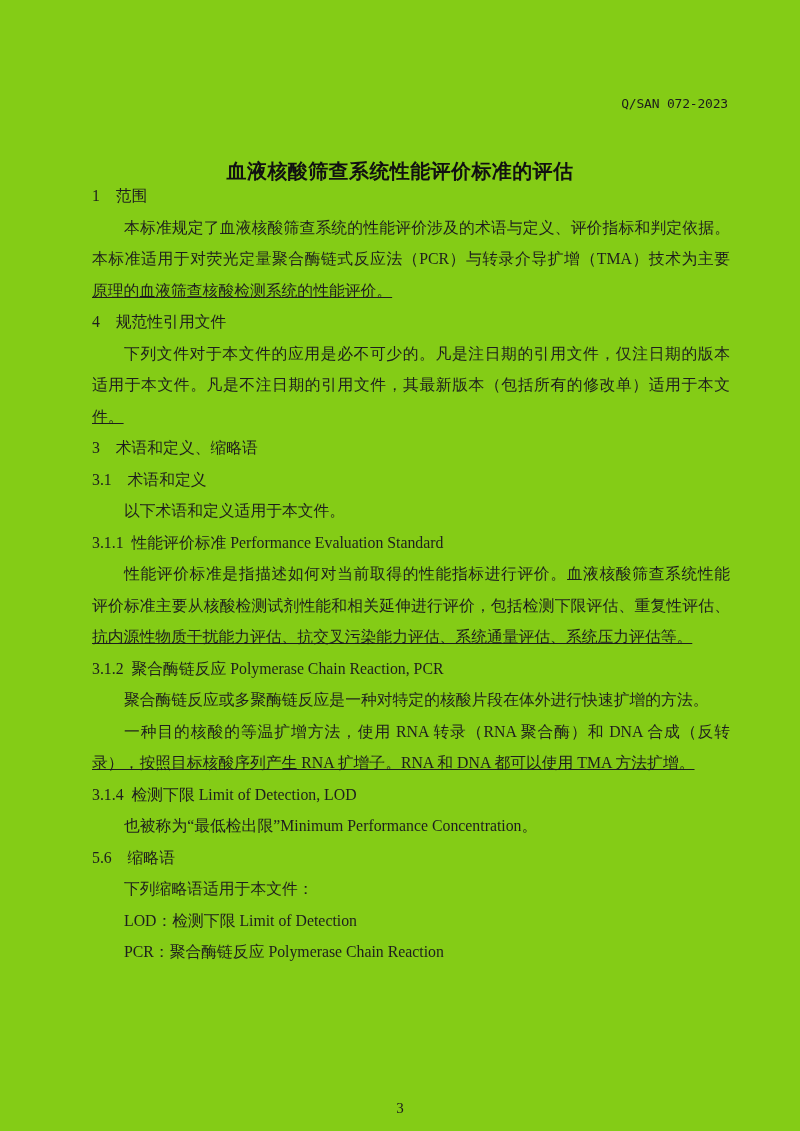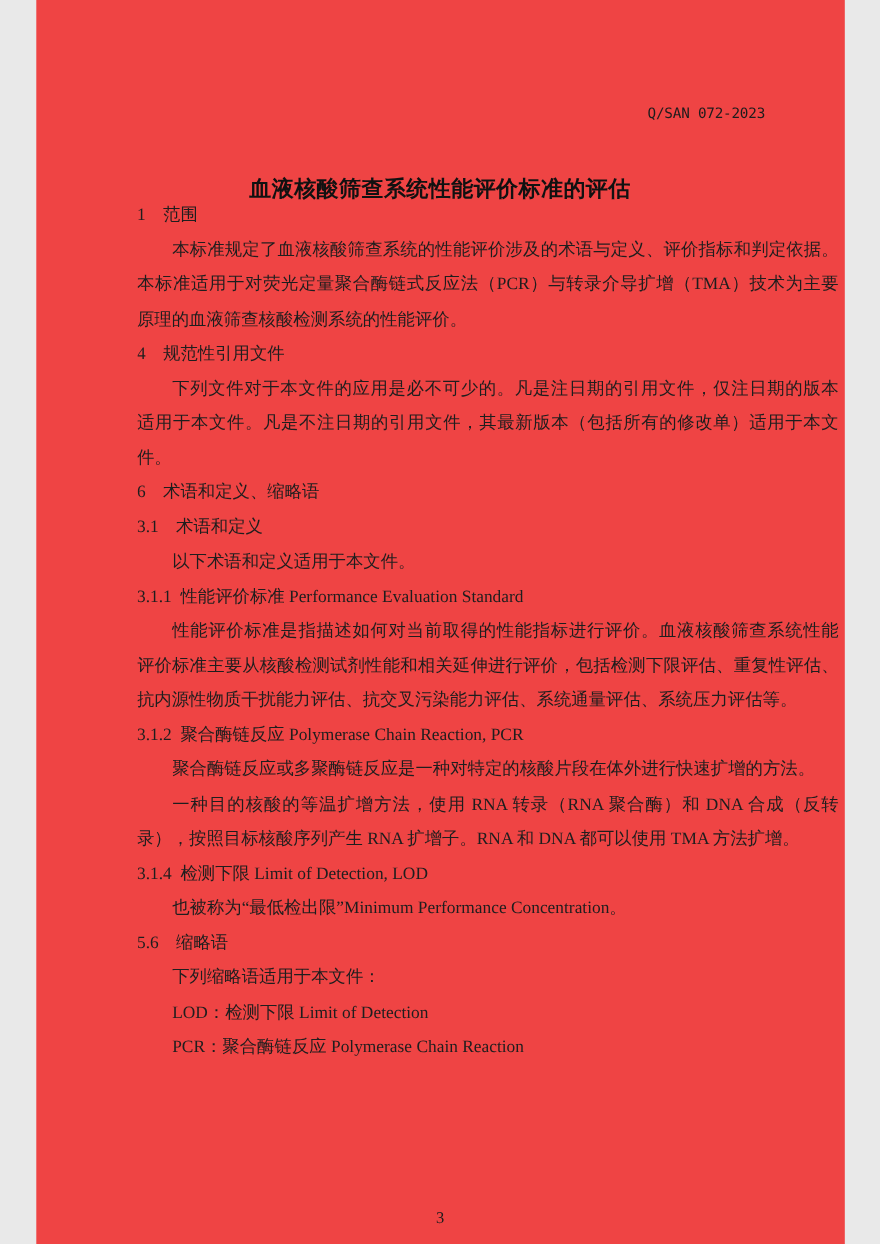--- a/index.html
+++ b/index.html
@@ -1,20 +1,20 @@
 <!DOCTYPE html>
 <html><head>
 <meta charset="utf-8">
 <style>
   html,body{margin:0;padding:0;background:#e9e9e9;}
   .page{
     position:relative;
-    width:735px;height:1131px;
+    width:800px;height:1131px;
     margin:0 auto;
-    background:#ef4444;
+    background:#84cc16;
     font-family:"Liberation Serif","DejaVu Serif",serif;
     color:#1e1e1e;
     overflow:hidden;
   }
   .doc-code{
     position:absolute;
     top:96px;right:72px;
     font-family:"DejaVu Sans Mono","Liberation Mono",monospace;
     font-size:13px;
     letter-spacing:-0.2px;
@@ -43,21 +43,21 @@
     overflow:hidden;
   }
   .ln.heading{ text-indent:0; }
   .ln.first{ text-indent:32px; }
   .ln.first-justify{
     text-indent:32px;
     text-align:justify;
     text-align-last:justify;
     text-justify:inter-character;
   }
-  .ln.cont{ text-indent:0; }
+  .ln.cont{ text-indent:0;text-decoration:underline; }
   .ln.cont-justify{
     text-align:justify;
     text-align-last:justify;
     text-justify:inter-character;
   }
   .page-footer{
     position:absolute;
     top:1100px;left:0;
     width:100%;
     text-align:center;
@@ -76,21 +76,21 @@
 
   <div class="doc-body">
       <div class="ln heading">1　范围</div>
       <div class="ln first-justify">本标准规定了血液核酸筛查系统的性能评价涉及的术语与定义、评价指标和判定依据。</div>
       <div class="ln cont-justify">本标准适用于对荧光定量聚合酶链式反应法（PCR）与转录介导扩增（TMA）技术为主要</div>
       <div class="ln cont">原理的血液筛查核酸检测系统的性能评价。</div>
       <div class="ln heading">4　规范性引用文件</div>
       <div class="ln first-justify">下列文件对于本文件的应用是必不可少的。凡是注日期的引用文件，仅注日期的版本</div>
       <div class="ln cont-justify">适用于本文件。凡是不注日期的引用文件，其最新版本（包括所有的修改单）适用于本文</div>
       <div class="ln cont">件。</div>
-      <div class="ln heading">6　术语和定义、缩略语</div>
+      <div class="ln heading">3　术语和定义、缩略语</div>
       <div class="ln heading">3.1　术语和定义</div>
       <div class="ln first">以下术语和定义适用于本文件。</div>
       <div class="ln heading">3.1.1  性能评价标准 Performance Evaluation Standard</div>
       <div class="ln first-justify">性能评价标准是指描述如何对当前取得的性能指标进行评价。血液核酸筛查系统性能</div>
       <div class="ln cont-justify">评价标准主要从核酸检测试剂性能和相关延伸进行评价，包括检测下限评估、重复性评估、</div>
       <div class="ln cont">抗内源性物质干扰能力评估、抗交叉污染能力评估、系统通量评估、系统压力评估等。</div>
       <div class="ln heading">3.1.2  聚合酶链反应 Polymerase Chain Reaction, PCR</div>
       <div class="ln first">聚合酶链反应或多聚酶链反应是一种对特定的核酸片段在体外进行快速扩增的方法。</div>
       <div class="ln first-justify">一种目的核酸的等温扩增方法，使用 RNA 转录（RNA 聚合酶）和 DNA 合成（反转</div>
       <div class="ln cont">录），按照目标核酸序列产生 RNA 扩增子。RNA 和 DNA 都可以使用 TMA 方法扩增。</div>

